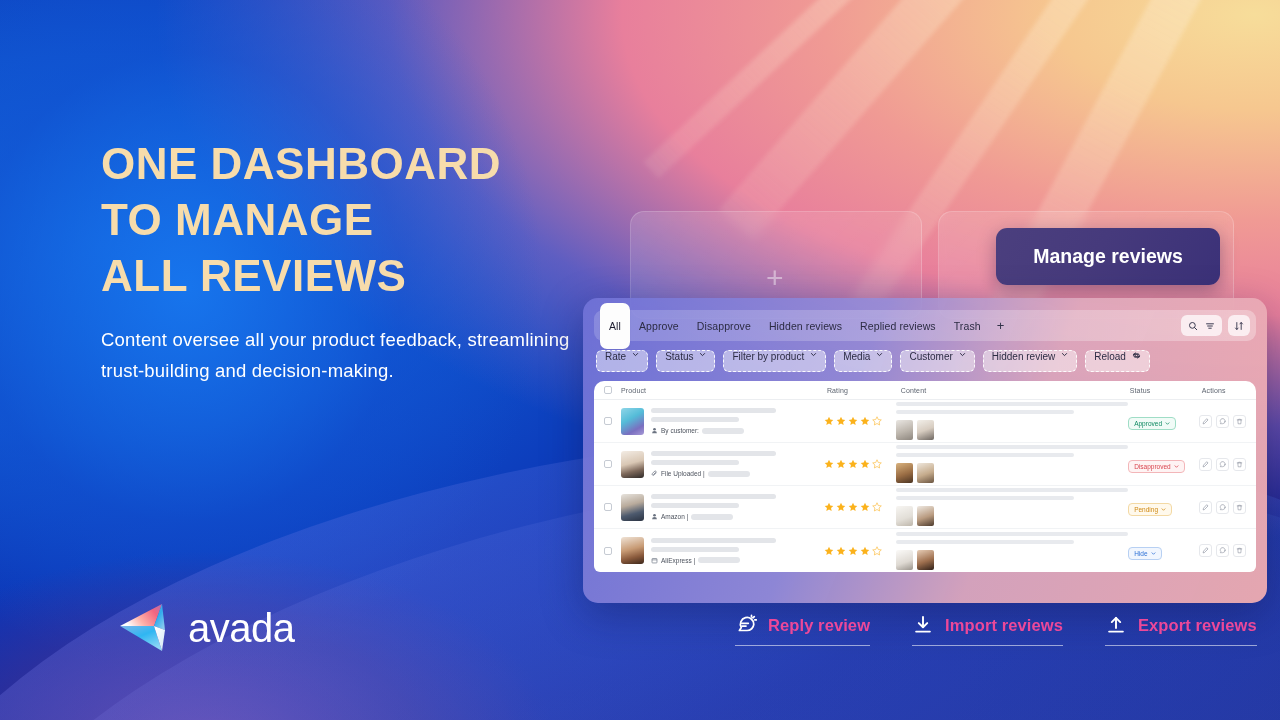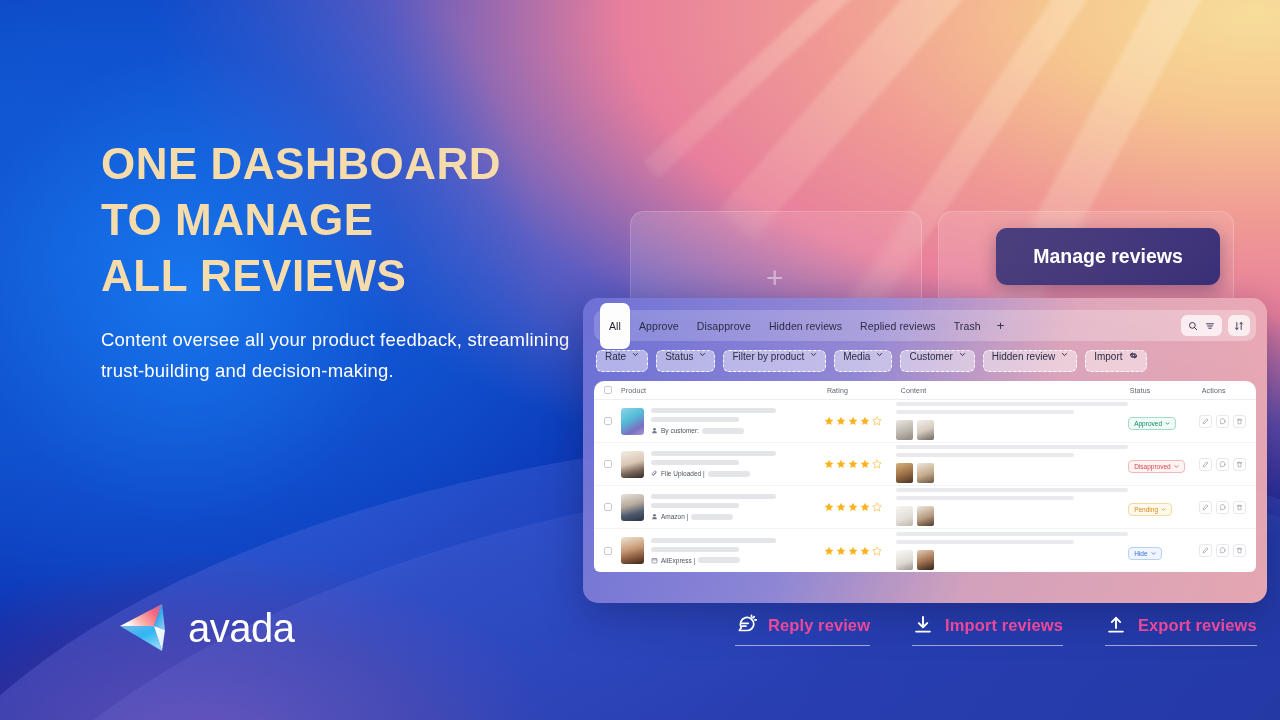--- a/index.html
+++ b/index.html
@@ -324,21 +324,21 @@
             <path d="M2 3.6L5 6.6L8 3.6"></path>
           </svg>
       </div>
       <div class="fpill">
         <span>Hidden review</span>
         <svg width="7" height="7" viewBox="0 0 10 10" stroke="#2d2d44" stroke-width="1.4" fill="none" stroke-linecap="round">
             <path d="M2 3.6L5 6.6L8 3.6"></path>
           </svg>
       </div>
       <div class="fpill">
-        <span>Import</span>
+        <span>Reload</span>
         <svg width="9" height="9" viewBox="0 0 16 16" stroke="#2d2d44" stroke-width="1.5" fill="none" stroke-linecap="round" stroke-linejoin="round">
           <path d="M3 6h8a2.5 2.5 0 0 1 0 5H5"></path>
             <path d="M6.6 3.4L3 6l3.6 2.6"></path>
           <path d="M13 10H5a2.5 2.5 0 0 1 0-5h6"></path>
             <path d="M9.4 12.6L13 10l-3.6-2.6"></path>
         </svg>
       </div>
     </div>
 
     <div class="table-card">

